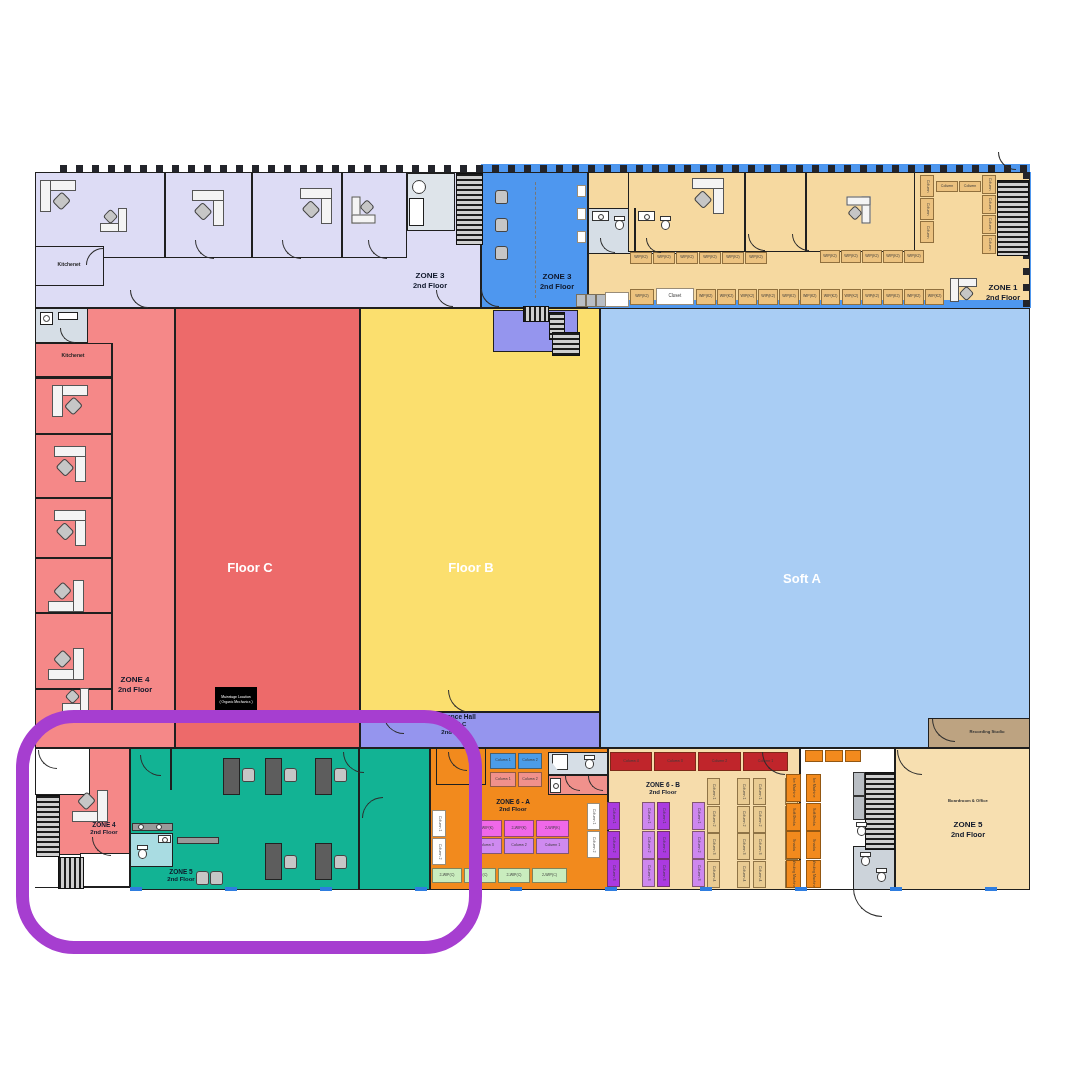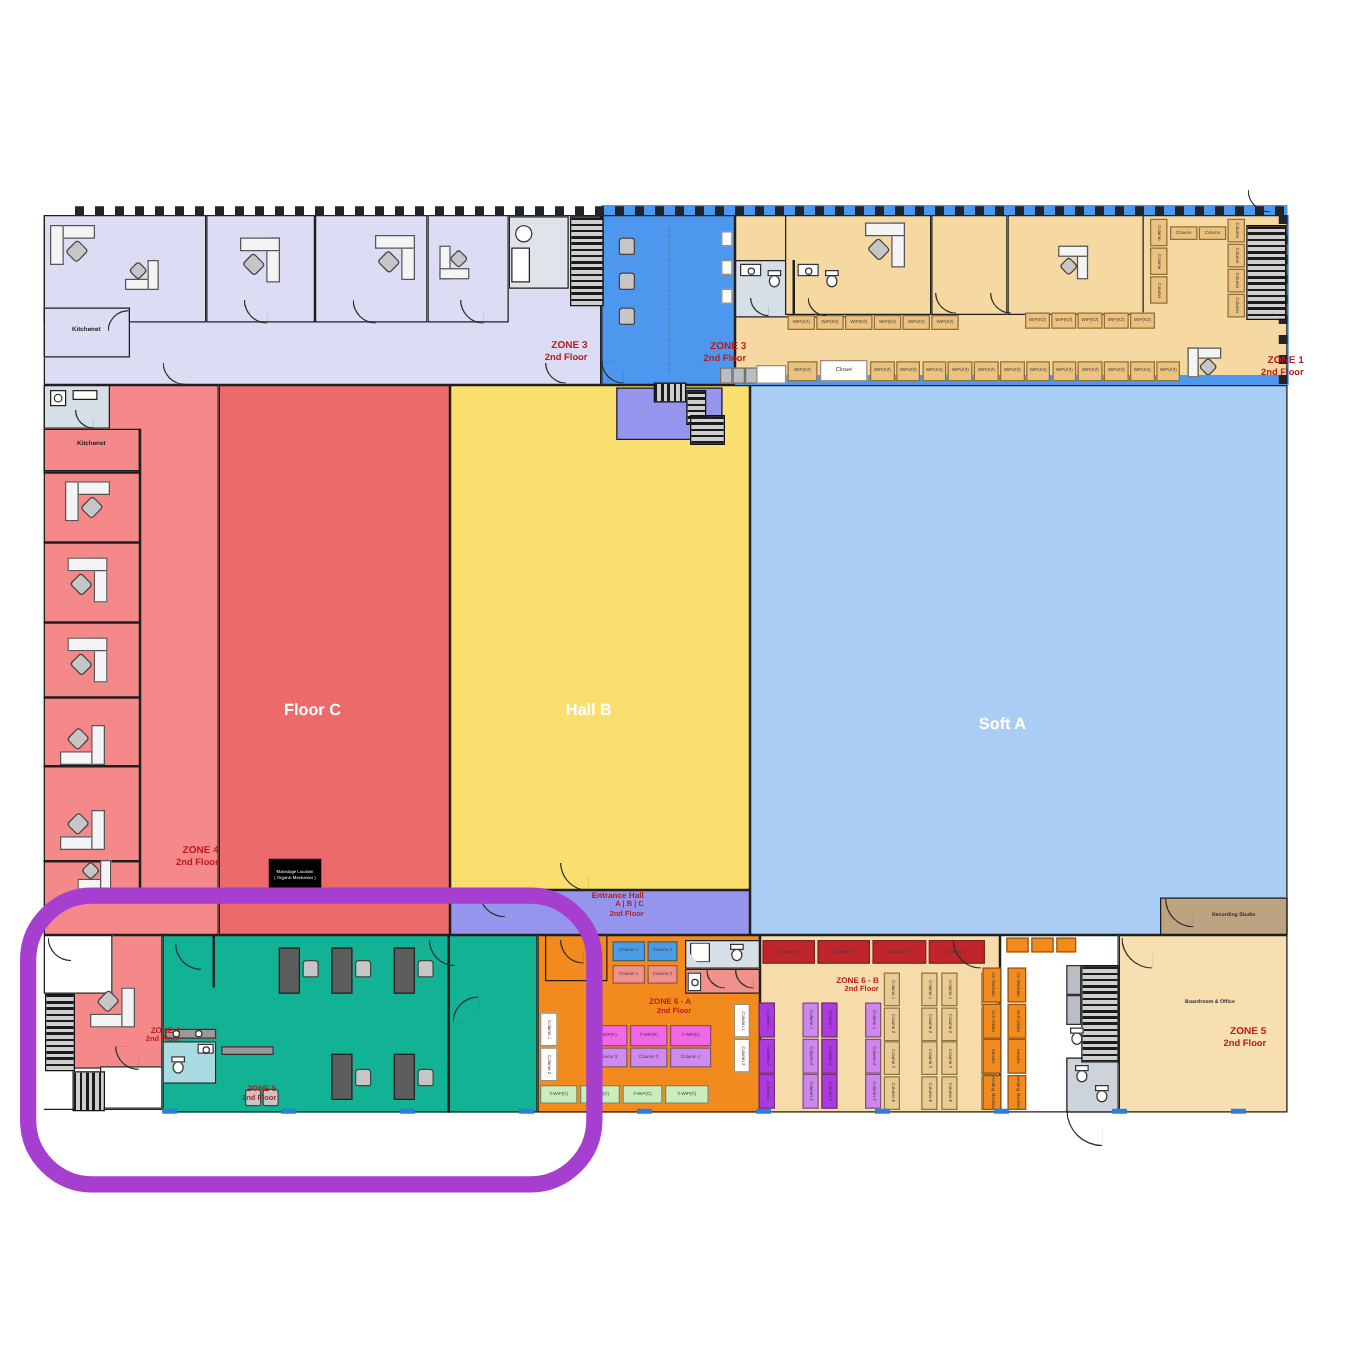--- a/index.html
+++ b/index.html
@@ -1,21 +1,21 @@
 <!DOCTYPE html>
 <html><head>
 <meta charset="utf-8">
 <style>
   html,body{margin:0;padding:0;background:#fff;width:1080px;height:1080px;
     font-family:"Liberation Sans",sans-serif;overflow:hidden;position:relative}
   #plan{position:absolute;left:0;top:0;width:1080px;height:1080px}
   .r{position:absolute;box-sizing:border-box;border:1.6px solid #1f1f1f}
   .nb{border:none}
   .wall{position:absolute;background:#1f1f1f;z-index:4}
-  .zlabel{position:absolute;text-align:right;font-weight:bold;color:#b91c1c;line-height:1.3;z-index:6}
+  .zlabel{position:absolute;text-align:center;font-weight:bold;color:#0f172a;line-height:1.3;z-index:6}
   .zlabel .l1{font-size:8px;display:block}
   .zlabel .l2{font-size:7.5px;display:block}
   .zlabel.sm .l1{font-size:6.5px}.zlabel.sm .l2{font-size:6px}
   .tinylabel{position:absolute;font-size:5px;font-weight:bold;color:#222;text-align:center;z-index:6}
   .microlabel{position:absolute;font-size:4.2px;font-weight:bold;color:#333;text-align:center;z-index:6}
   .hall-label{position:absolute;color:#fff;font-weight:bold;font-size:13px;text-align:center;z-index:6}
   .stairsV{position:absolute;border:1px solid #111;z-index:5;
     background:repeating-linear-gradient(180deg,#1b1b1b 0 2px,#cfcfcf 2px 5px)}
   .stairsH{position:absolute;border:1px solid #111;z-index:5;
     background:repeating-linear-gradient(90deg,#1b1b1b 0 2px,#cfcfcf 2px 5px)}
@@ -103,21 +103,21 @@
     <span class="l1">ZONE 1</span>
     <span class="l2">2nd Floor</span>
   </div>
   <div class="r nb" style="left:588px;top:300px;width:442px;height:8px;background:#4e97ef"></div>
 
   <div class="r" style="left:35px;top:308px;width:140px;height:440px;background:#f58888"></div>
   <div class="r" style="left:175px;top:308px;width:185px;height:440px;background:#ed6a6a"></div>
   <div class="r" style="left:360px;top:308px;width:240px;height:404px;background:#fbdf6e"></div>
   <div class="r" style="left:600px;top:308px;width:430px;height:440px;background:#a9cdf4"></div>
   <div class="hall-label" style="left:210px;top:560px;width:80px">Floor C</div>
-  <div class="hall-label" style="left:431px;top:560px;width:80px">Hall B</div>
+  <div class="hall-label" style="left:431px;top:560px;width:80px">Floor B</div>
   <div class="hall-label" style="left:762px;top:571px;width:80px">Soft A</div>
 
   <div class="r" style="left:35px;top:308px;width:53px;height:35px;background:#d6dee6"></div>
   <div class="r" style="left:40px;top:312px;width:13px;height:13px;background:#fff;border-width:1px"></div>
   <div class="circ" style="left:43px;top:315px;width:7px;height:7px"></div>
   <div class="r" style="left:58px;top:312px;width:20px;height:8px;background:#fff;border-width:1px"></div>
   <div class="r" style="left:35px;top:343px;width:77px;height:34px;background:#f58888"></div>
   <div class="tinylabel" style="left:40px;top:352px;width:66px">Kitchenet</div>
   <div class="wall" style="left:111px;top:343px;width:2px;height:369px"></div>
   <div class="wall" style="left:35px;top:377px;width:77px;height:2px"></div>

